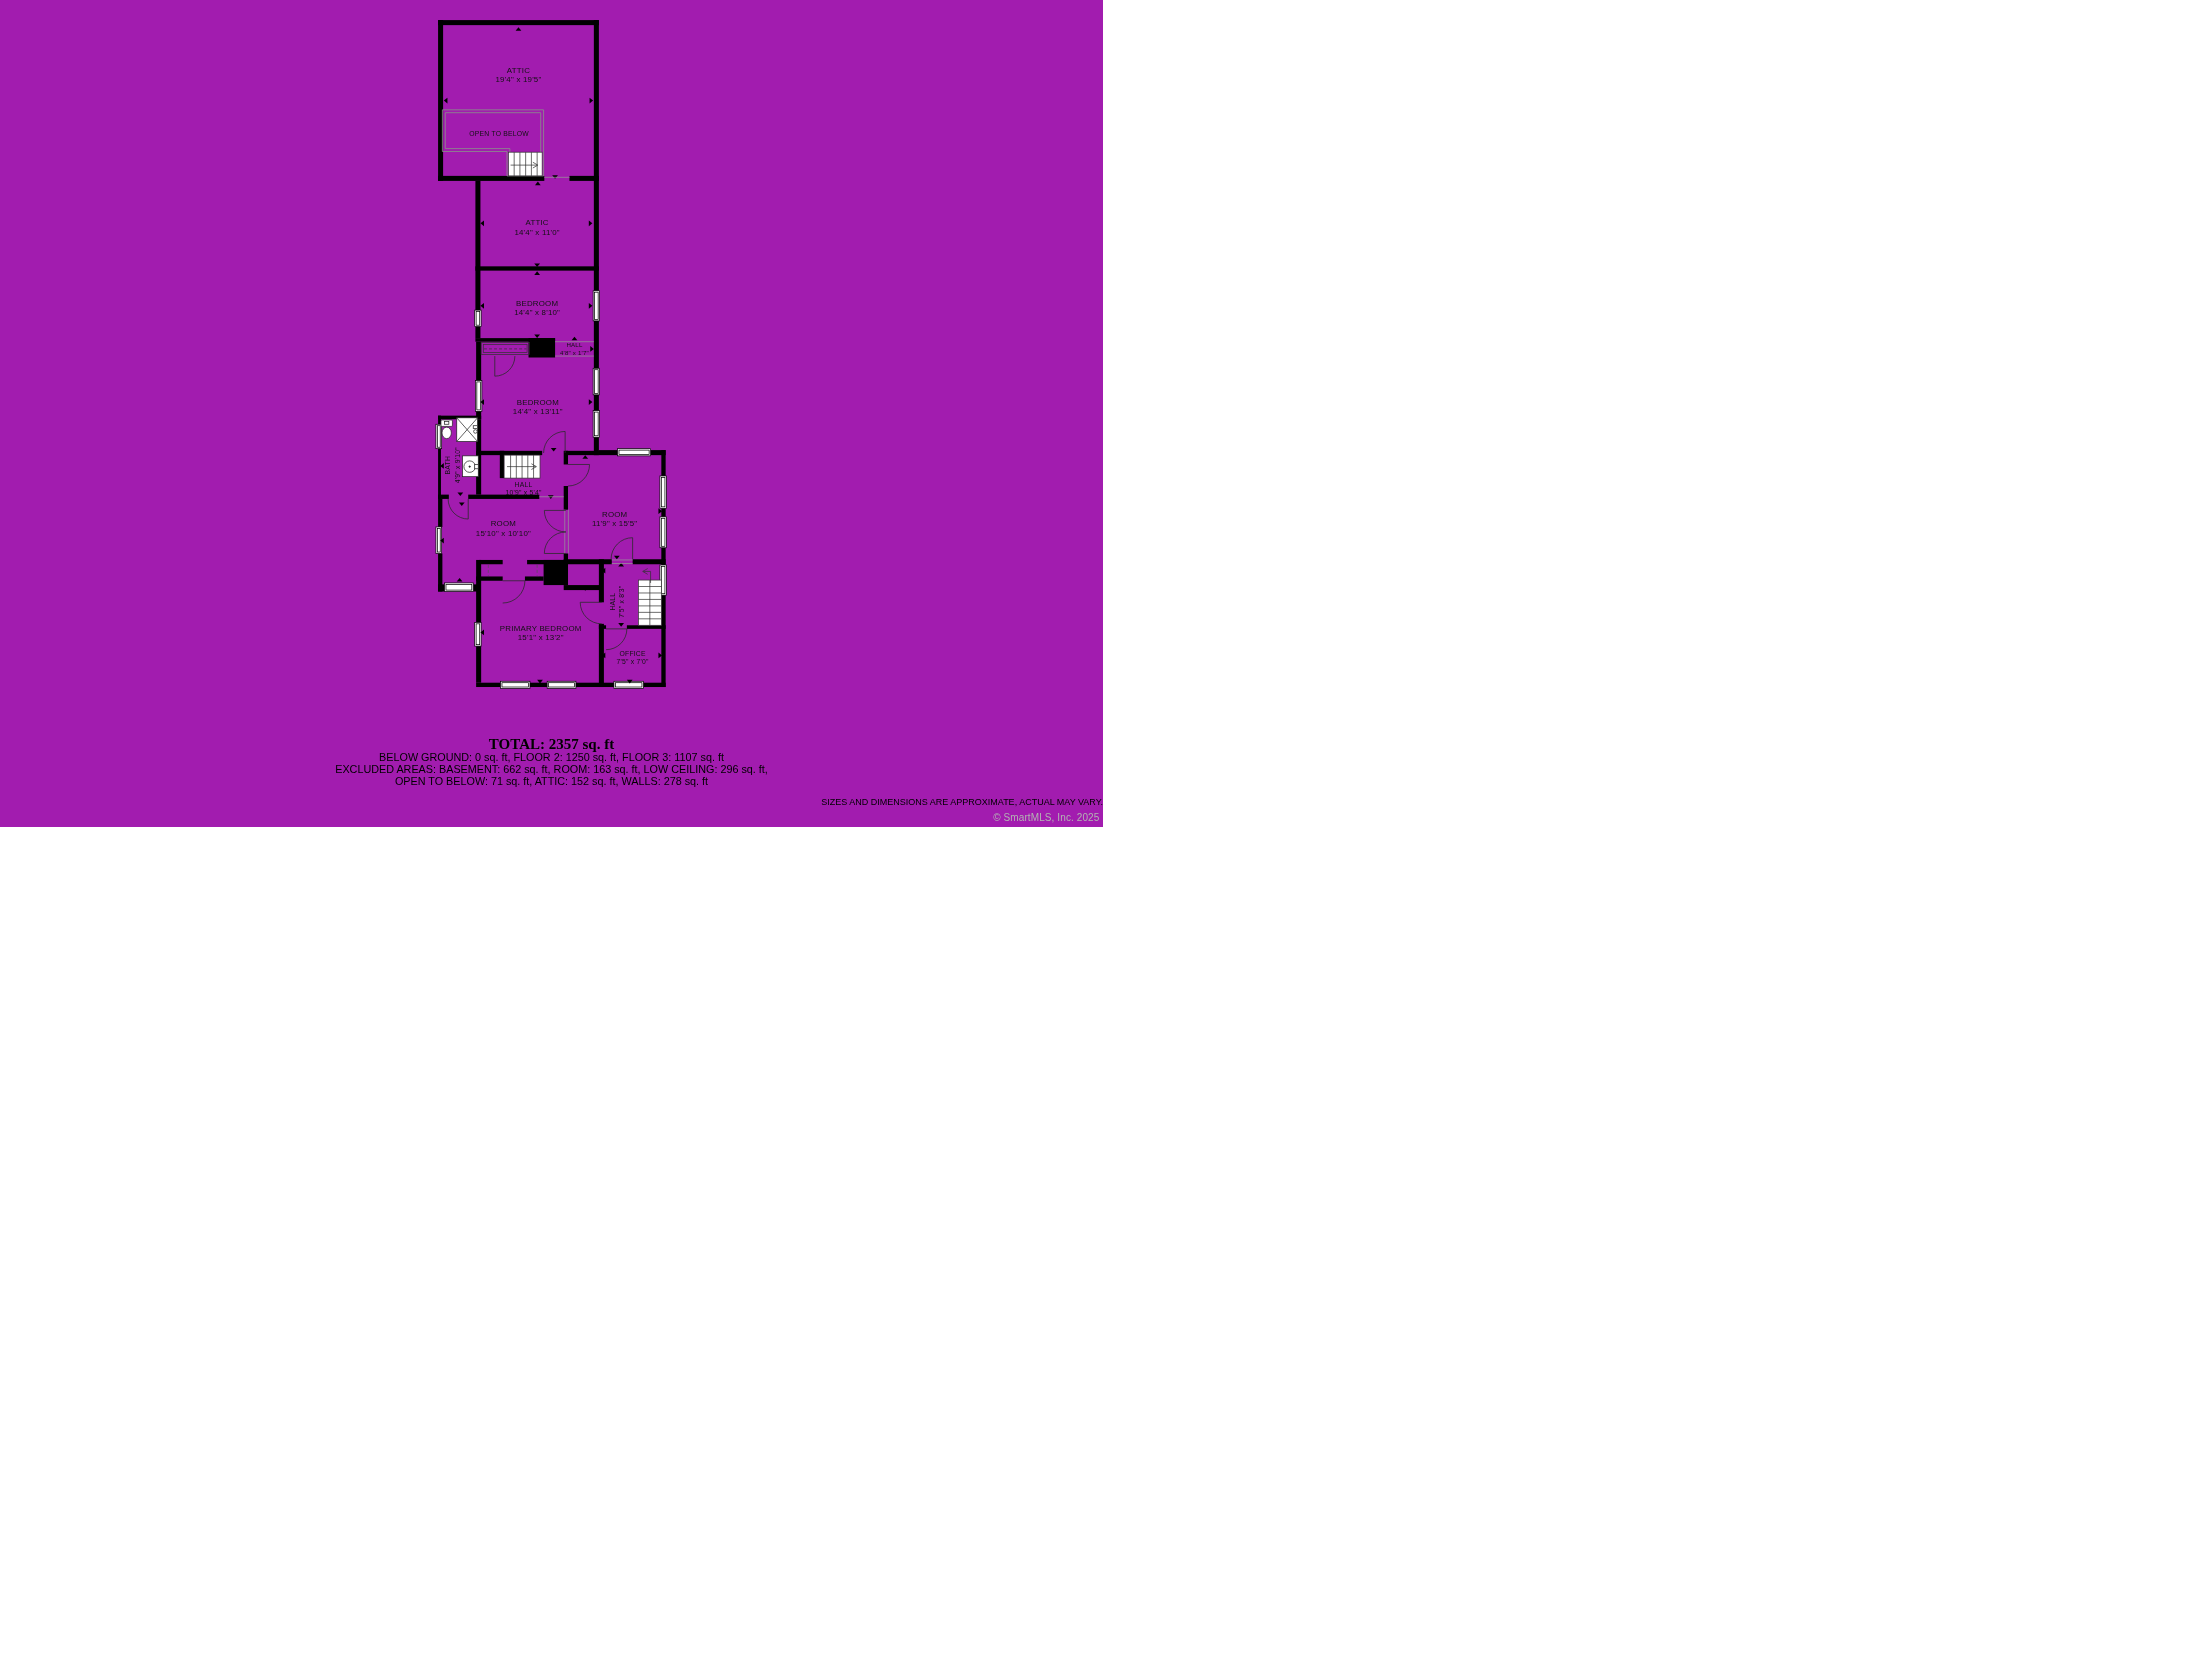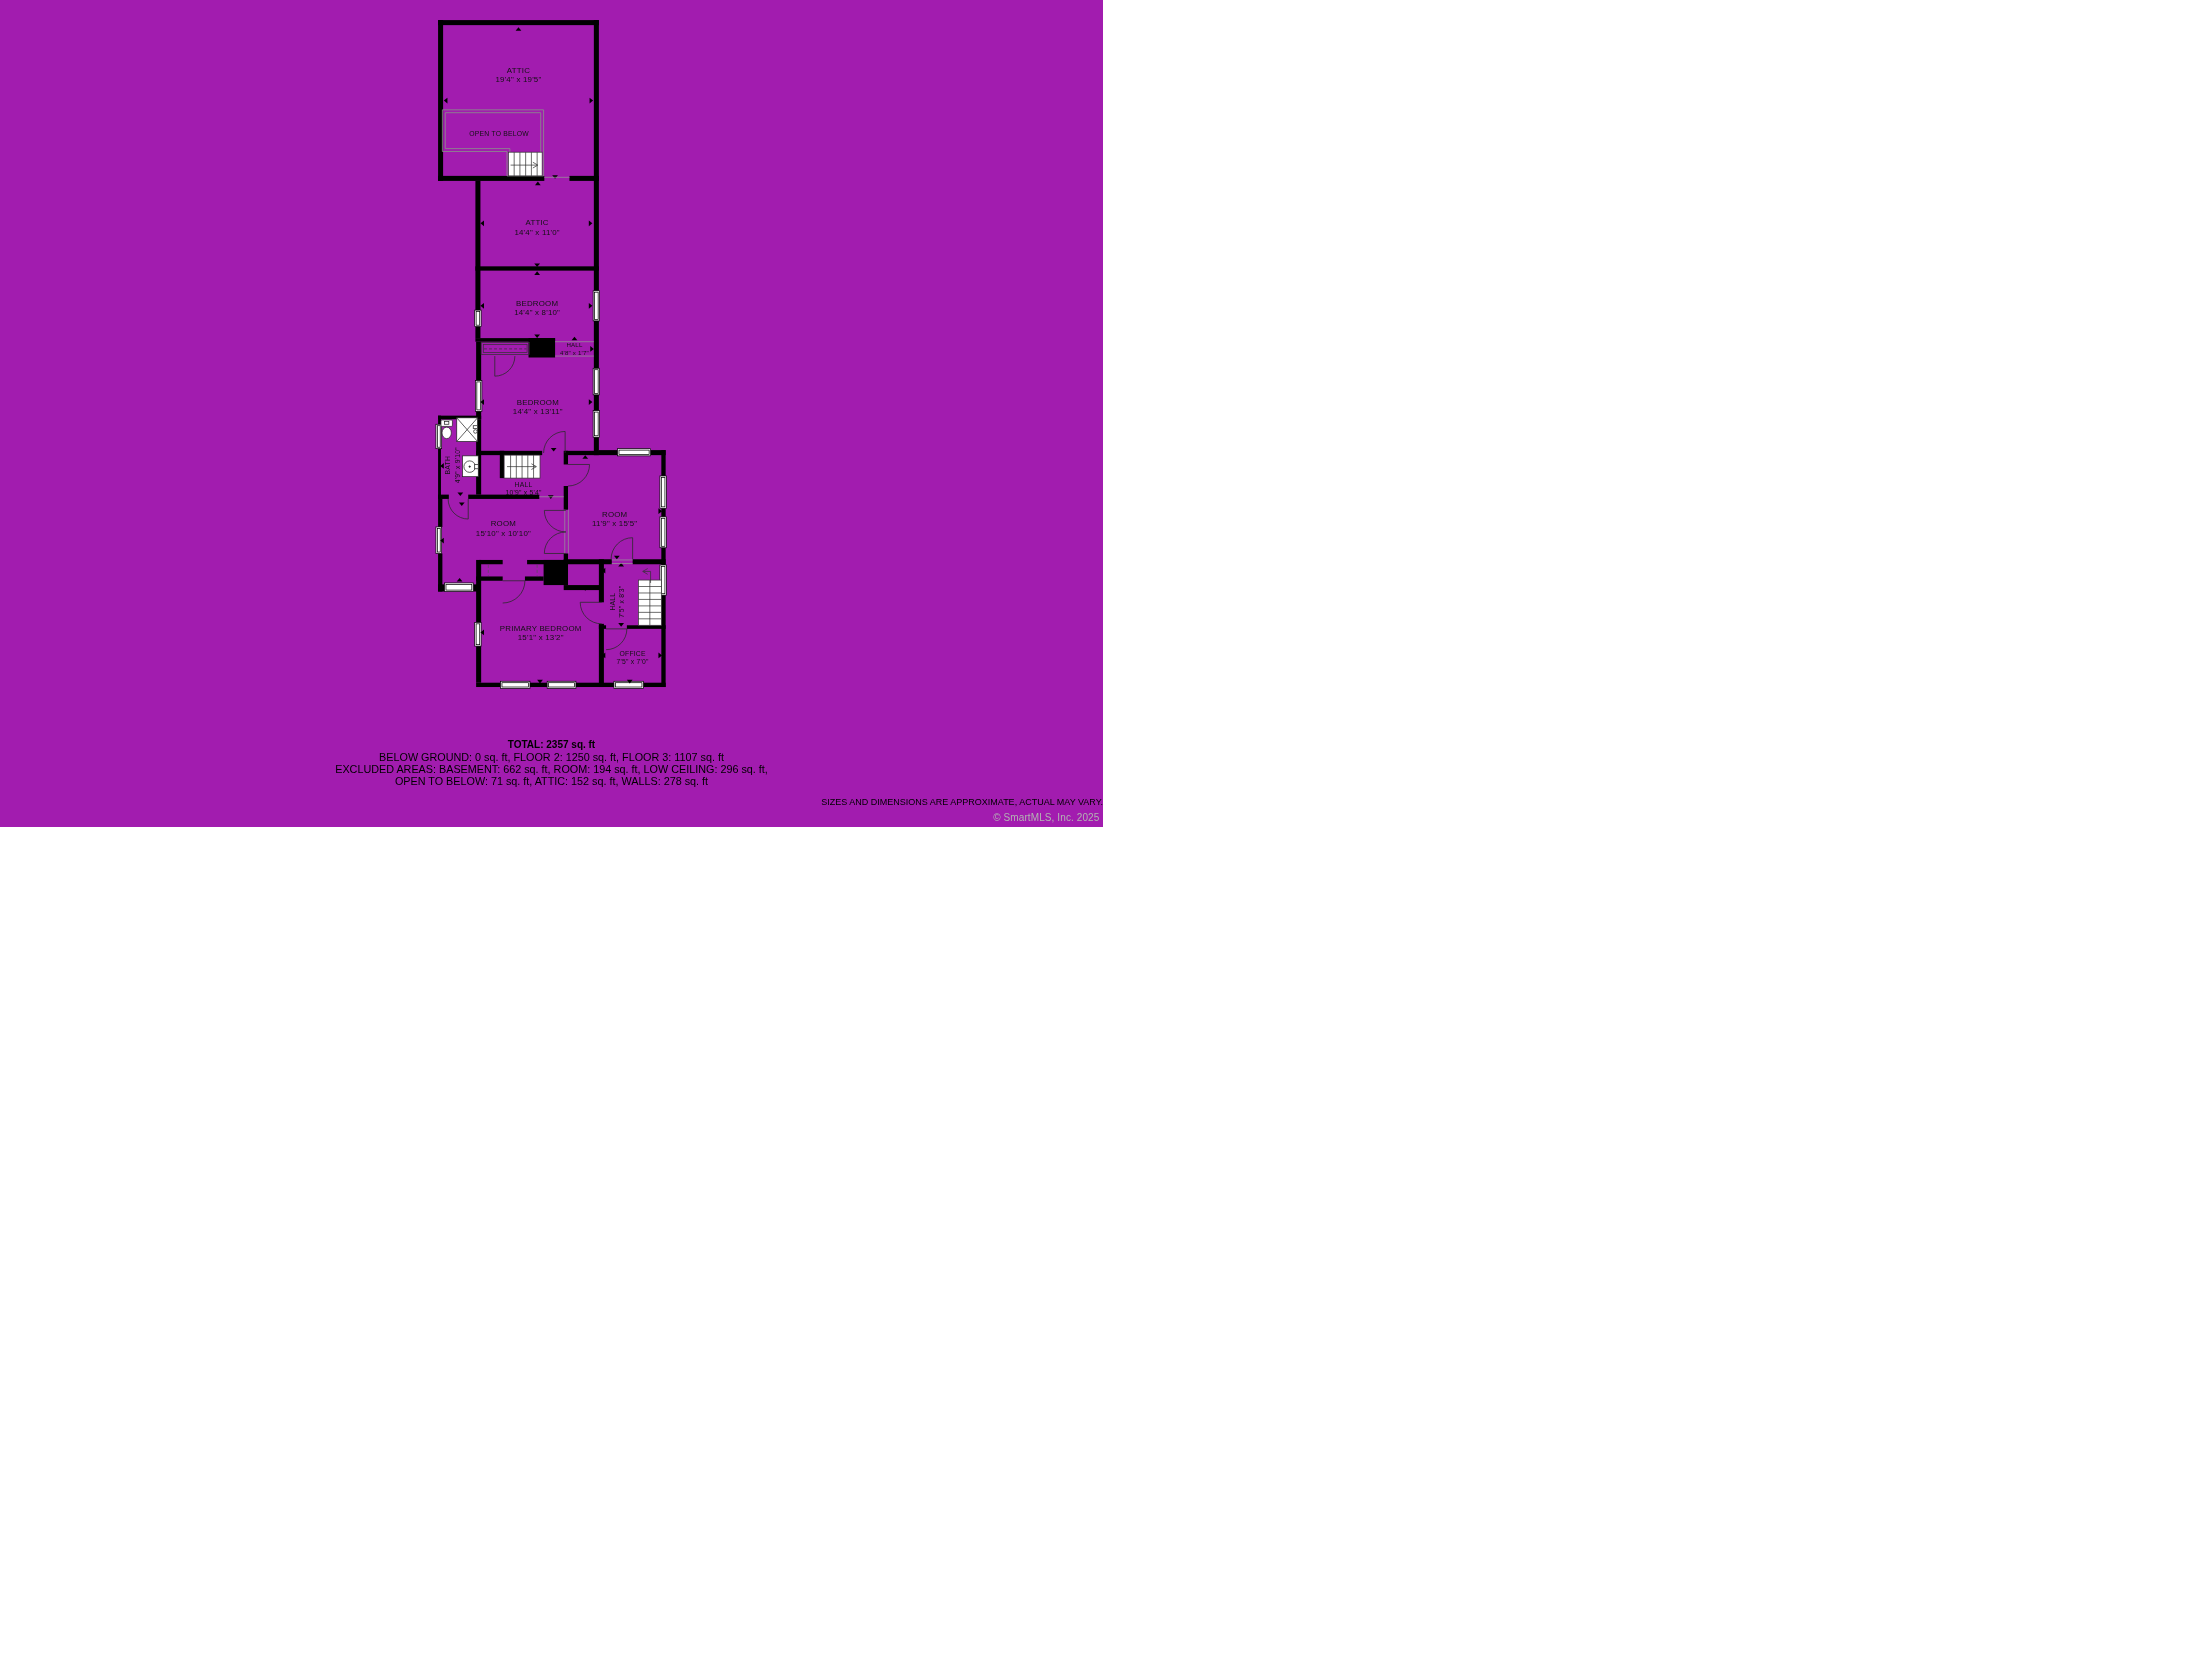--- a/index.html
+++ b/index.html
@@ -4,21 +4,21 @@
 <style>
   html,body{margin:0;padding:0;background:#fff;}
   .page{position:relative;width:1103px;height:827px;background:#a21caf;overflow:hidden;
         font-family:"Liberation Sans",sans-serif;}
   svg{position:absolute;left:0;top:0;}
   svg text{fill:#111;font-family:"Liberation Sans",sans-serif;letter-spacing:.3px;}
   .room-label{font-size:11px;}
   .room-label-sm{font-size:9.5px;}
   .room-label-xs{font-size:8.5px;}
   .summary{position:absolute;top:738px;left:0;width:100%;text-align:center;color:#000;}
-  .summary .total{font-size:10px;font-weight:bold;line-height:13px;}
+  .summary .total{font-size:15px;font-weight:bold;line-height:13px;font-family:Liberation Serif, serif;}
   .summary .line{font-size:10.8px;line-height:12px;}
   .disclaimer{position:absolute;top:797px;left:0;width:100%;text-align:right;
               font-size:9px;color:#000;}
   .copyright{position:absolute;top:812px;right:3.6px;font-size:10px;font-weight:normal;
              color:#b3b3b3;letter-spacing:0.1px;padding-left:48px;}
 </style>
 </head>
 <body>
 
 <div class="page">
@@ -294,21 +294,21 @@
     <text class="room-label" x="753" y="892">15'1" x 13'2"</text>
 
     <text class="room-label-sm" x="881" y="914">OFFICE</text>
     <text class="room-label-sm" x="881" y="925">7'5" x 7'0"</text>
   </g>
 </svg>
 
 <div class="summary">
   <div class="total">TOTAL: 2357 sq. ft</div>
   <div class="line">BELOW GROUND: 0 sq. ft, FLOOR 2: 1250 sq. ft, FLOOR 3: 1107 sq. ft</div>
-  <div class="line">EXCLUDED AREAS: BASEMENT: 662 sq. ft, ROOM: 194 sq. ft, LOW CEILING: 296 sq. ft,</div>
+  <div class="line">EXCLUDED AREAS: BASEMENT: 662 sq. ft, ROOM: 163 sq. ft, LOW CEILING: 296 sq. ft,</div>
   <div class="line">OPEN TO BELOW: 71 sq. ft, ATTIC: 152 sq. ft, WALLS: 278 sq. ft</div>
 </div>
 
 <div class="disclaimer">SIZES AND DIMENSIONS ARE APPROXIMATE, ACTUAL MAY VARY.</div>
 
 <div class="copyright">© SmartMLS, Inc. 2025</div>
 
 </div>
 
 

